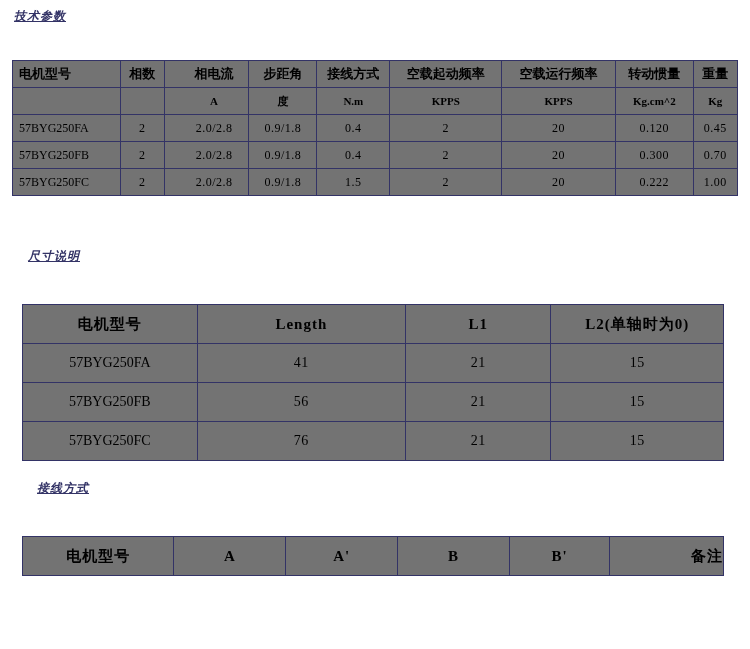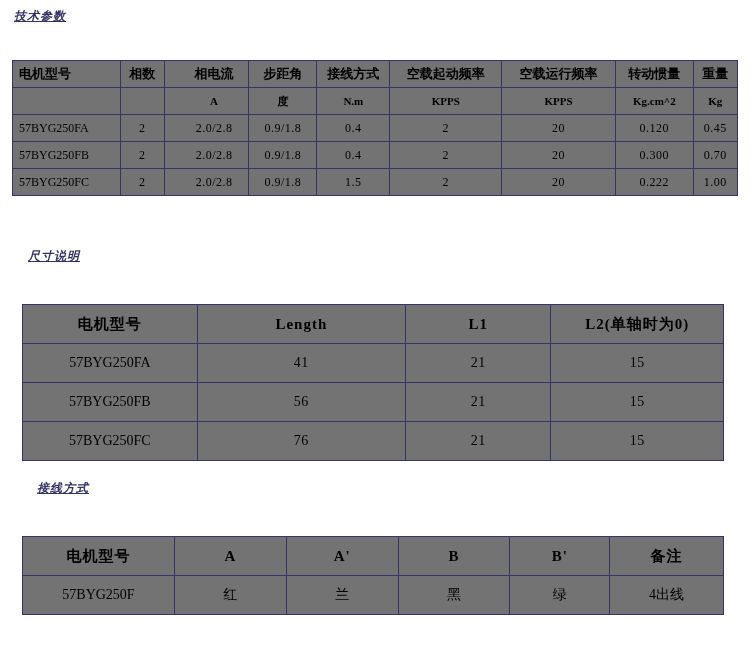--- a/index.html
+++ b/index.html
@@ -108,21 +108,21 @@
   #tbl-wiring .hdr {
     font-weight: bold;
     font-size: 15px;
     letter-spacing: 1px;
   }
   #tbl-wiring .w0 { width: 152px; }
   #tbl-wiring .w1 { width: 112px; }
   #tbl-wiring .w2 { width: 112px; }
   #tbl-wiring .w3 { width: 112px; }
   #tbl-wiring .w4 { width: 100px; }
-  #tbl-wiring .w5 { width: 114px; }
+  #tbl-wiring .w5 { width: 114px; text-align: right; }
 
   .mono-num {
     font-family: "Liberation Serif", "DejaVu Serif", serif;
     letter-spacing: 0.5px;
   }
 </style>
 </head>
 <body>
 
 <div class="page">
@@ -226,24 +226,16 @@
   <table id="tbl-wiring">
     <tbody>
       <tr>
         <td class="hdr w0">电机型号</td>
         <td class="hdr w1">A</td>
         <td class="hdr w2">A'</td>
         <td class="hdr w3">B</td>
         <td class="hdr w4">B'</td>
         <td class="hdr w5">备注</td>
       </tr>
-      <tr>
-        <td class="w0">57BYG250F</td>
-        <td class="w1">红</td>
-        <td class="w2">兰</td>
-        <td class="w3">黑</td>
-        <td class="w4">绿</td>
-        <td class="w5">4出线</td>
-      </tr>
     </tbody>
   </table>
 
 </div>
 
 </body></html>

